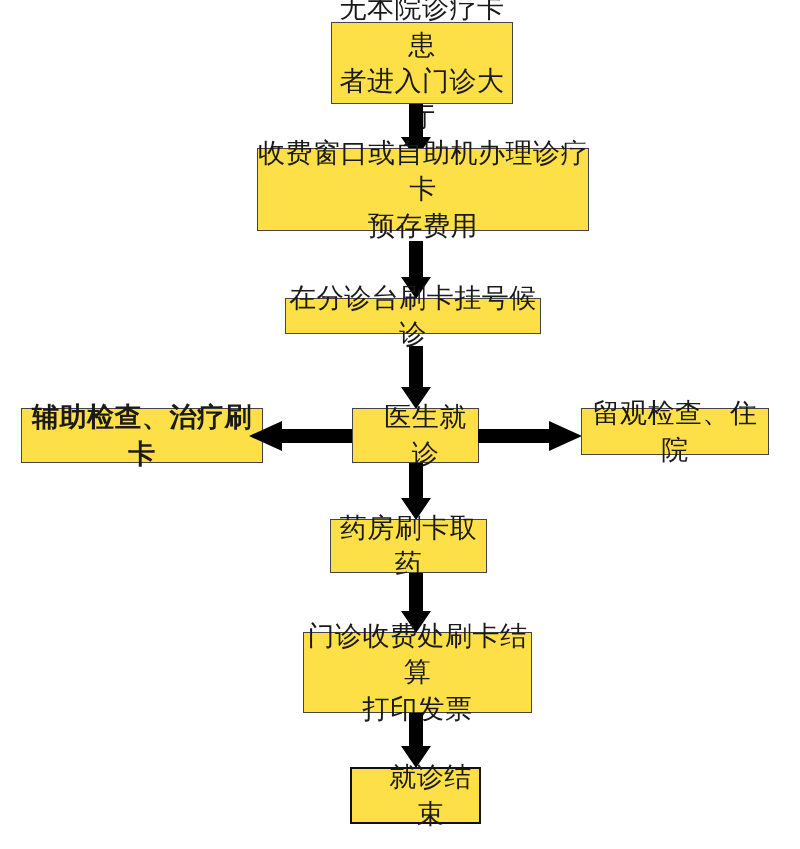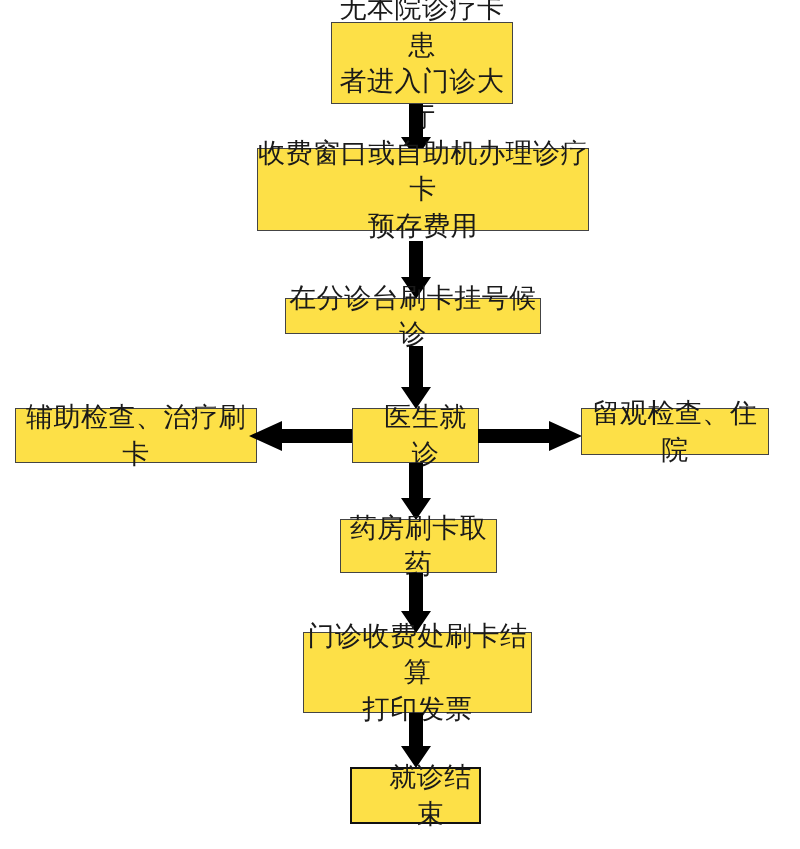--- a/index.html
+++ b/index.html
@@ -40,23 +40,23 @@
     position: absolute;
   }
   .arrow svg {
     display: block;
   }
   
   #node-0 { left: 331px; top: 22px;  width: 182px; height: 82px; }
   #node-1 { left: 257px; top: 148px; width: 332px; height: 83px; }
   #node-2 { left: 285px; top: 298px; width: 256px; height: 36px; }
   #node-3 { left: 352px; top: 408px; width: 127px; height: 55px; padding-left: 20px; }
-  #node-4 { left: 15px;  top: 408px; width: 242px; height: 55px; }
+  #node-4 { left: 21px;  top: 408px; width: 242px; height: 55px; font-weight: bold; }
   #node-5 { left: 581px; top: 408px; width: 188px; height: 47px; }
-  #node-6 { left: 340px; top: 519px; width: 157px; height: 54px; }
+  #node-6 { left: 330px; top: 519px; width: 157px; height: 54px; }
   #node-7 { left: 303px; top: 632px; width: 229px; height: 81px; }
   #node-8 { left: 350px; top: 767px; width: 131px; height: 57px; padding-left: 30px; }
 
   
   #arrow-0 { left: 400px; top: 104px; width: 32px; height: 55px; }
   #arrow-1 { left: 400px; top: 241px; width: 32px; height: 58px; }
   #arrow-2 { left: 400px; top: 346px; width: 32px; height: 63px; }
   #arrow-3 { left: 400px; top: 463px; width: 32px; height: 57px; }
   #arrow-4 { left: 400px; top: 573px; width: 32px; height: 60px; }
   #arrow-5 { left: 400px; top: 713px; width: 32px; height: 55px; }

